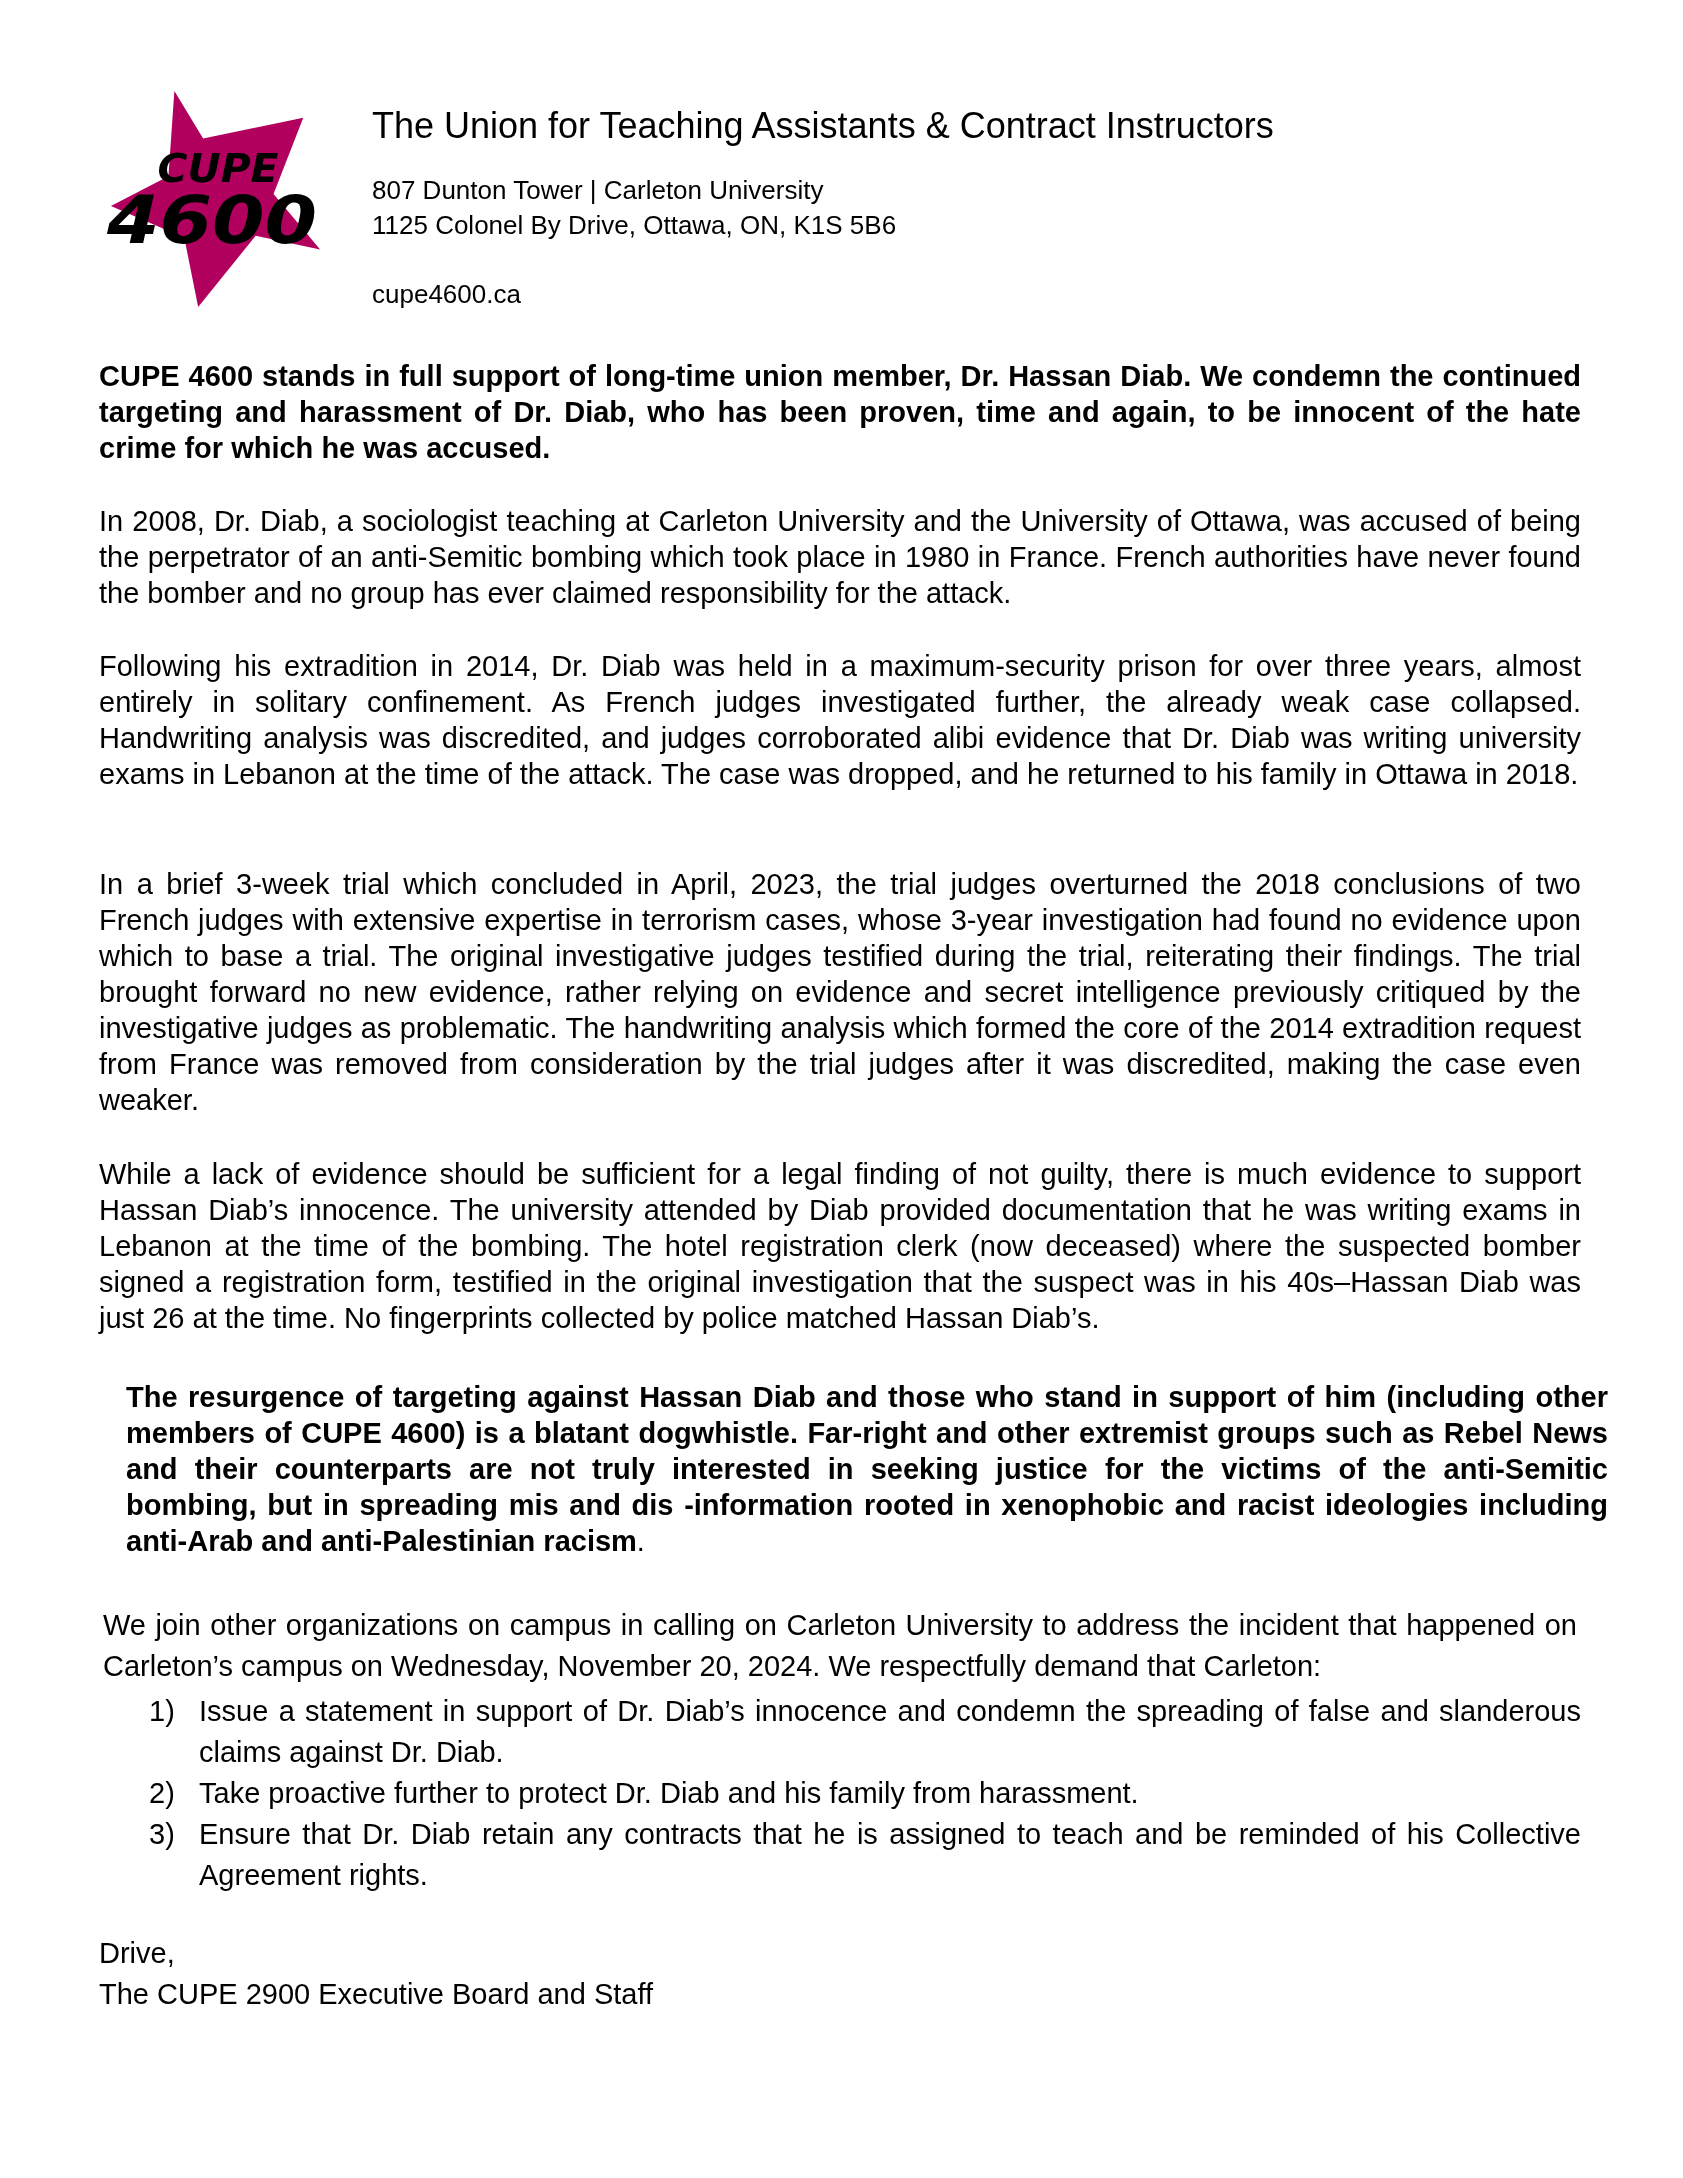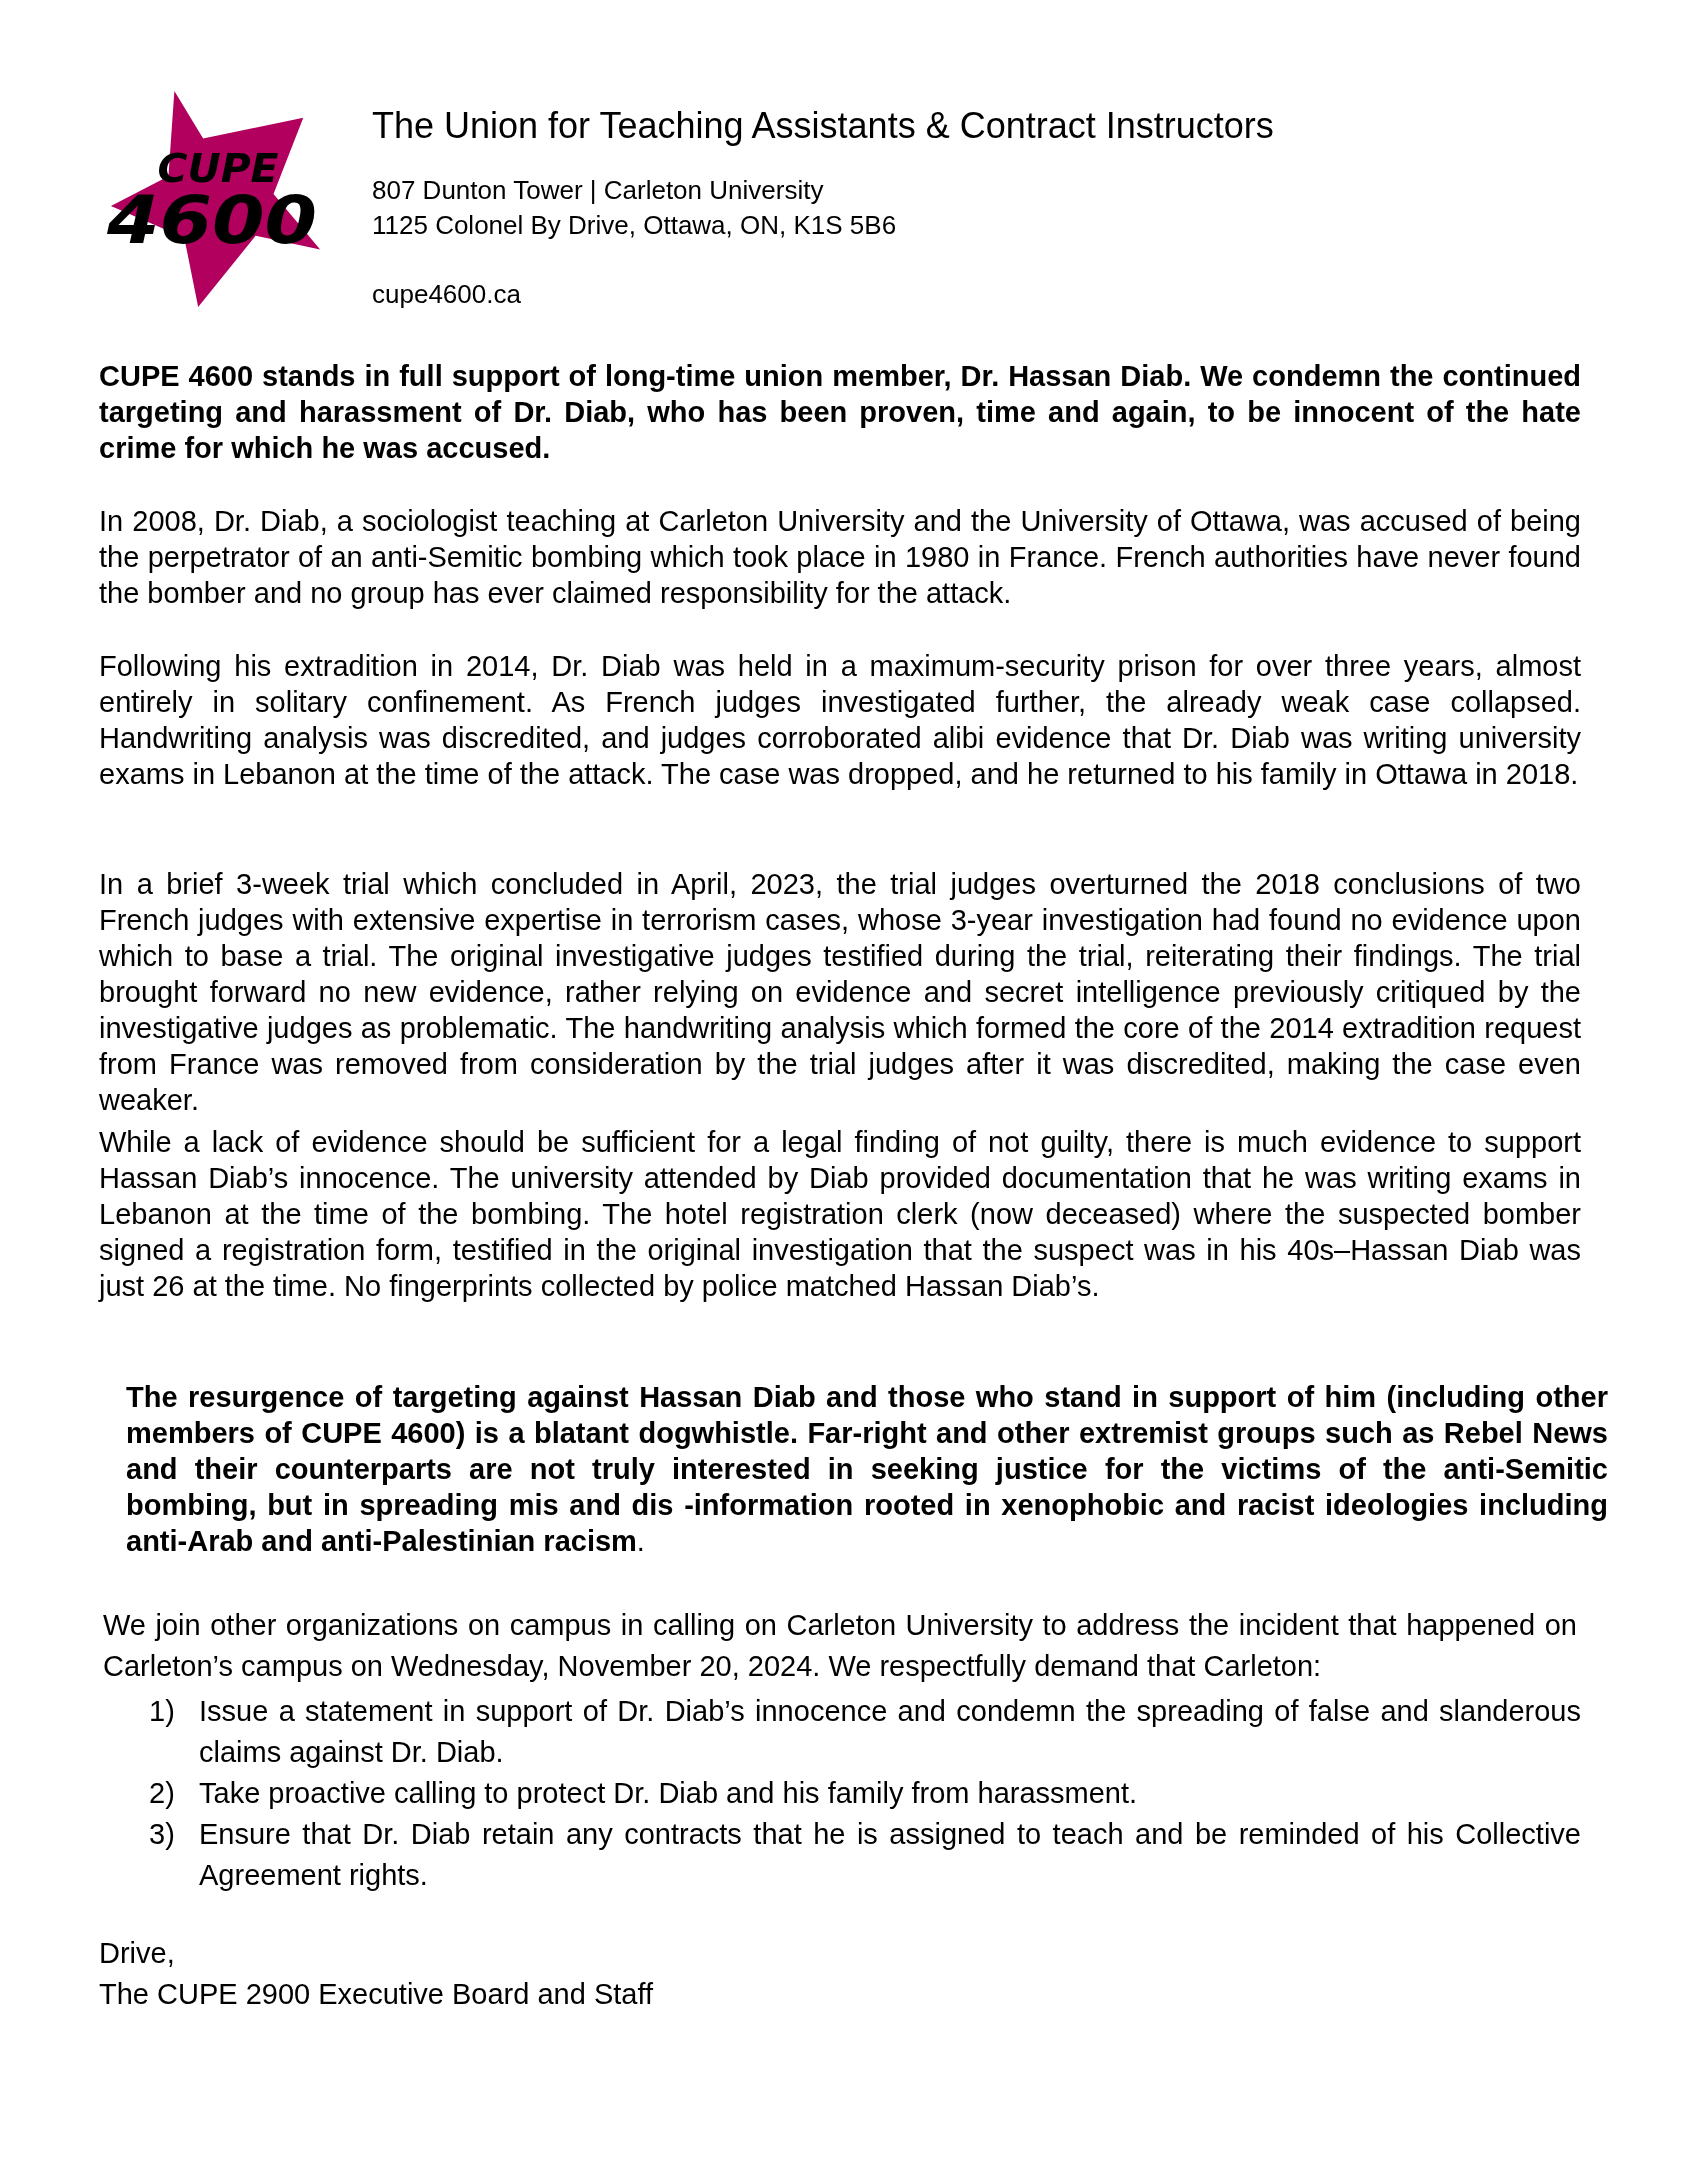--- a/index.html
+++ b/index.html
@@ -12,21 +12,21 @@
   .hdr-l1 { top: 175px; }
   .hdr-l2 { top: 210px; }
   .hdr-web { top: 279px; }
   .body-text { position: absolute; left: 99px; width: 1482px; font-size: 29px; line-height: 36px;
                text-align: justify; margin: 0; }
   .body-text.bold { font-weight: bold; }
   .p1 { top: 358px; }
   .p2 { top: 503px; }
   .p3 { top: 648px; }
   .p4 { top: 866px; }
-  .p5 { top: 1124px; }
+  .p5 { top: 1156px; }
   .p6 { top: 1379px; margin-left: 27px; }
   .tail { position: absolute; left: 99px; width: 1482px; top: 1601px; font-size: 29px; line-height: 41px; }
   .tail p { margin: 4px; text-align: justify; }
   .tail ol { list-style: none; margin: 0; padding: 0; }
   .tail li { position: relative; padding-left: 100px; text-align: justify; }
   .tail li .num { position: absolute; left: 50px; top: 0; }
   .sign { position: absolute; left: 99px; top: 1933px; font-size: 29px; line-height: 41px; }
   .sign div { white-space: nowrap; }
   .normal { font-weight: normal; }
 </style>
@@ -50,21 +50,21 @@
 <p class="body-text p2">In 2008, Dr. Diab, a sociologist teaching at Carleton University and the University of Ottawa, was accused of being the perpetrator of an anti-Semitic bombing which took place in 1980 in France. French authorities have never found the bomber and no group has ever claimed responsibility for the attack.</p>
 <p class="body-text p3">Following his extradition in 2014, Dr. Diab was held in a maximum-security prison for over three years, almost entirely in solitary confinement. As French judges investigated further, the already weak case collapsed. Handwriting analysis was discredited, and judges corroborated alibi evidence that Dr. Diab was writing university exams in Lebanon at the time of the attack. The case was dropped, and he returned to his family in Ottawa in 2018.</p>
 <p class="body-text p4">In a brief 3-week trial which concluded in April, 2023, the trial judges overturned the 2018 conclusions of two French judges with extensive expertise in terrorism cases, whose 3-year investigation had found no evidence upon which to base a trial. The original investigative judges testified during the trial, reiterating their findings. The trial brought forward no new evidence, rather relying on evidence and secret intelligence previously critiqued by the investigative judges as problematic. The handwriting analysis which formed the core of the 2014 extradition request from France was removed from consideration by the trial judges after it was discredited, making the case even weaker.</p>
 <p class="body-text p5">While a lack of evidence should be sufficient for a legal finding of not guilty, there is much evidence to support Hassan Diab’s innocence. The university attended by Diab provided documentation that he was writing exams in Lebanon at the time of the bombing. The hotel registration clerk (now deceased) where the suspected bomber signed a registration form, testified in the original investigation that the suspect was in his 40s–Hassan Diab was just 26 at the time. No fingerprints collected by police matched Hassan Diab’s.</p>
 <p class="body-text bold p6"><span>The resurgence of targeting against Hassan Diab and those who stand in support of him (including other members of CUPE 4600) is a blatant dogwhistle. Far-right and other extremist groups such as Rebel News and their counterparts are not truly interested in seeking justice for the victims of the anti-Semitic bombing, but in spreading mis and dis -information rooted in xenophobic and racist ideologies including anti-Arab and anti-Palestinian racism</span><span class="normal">.</span></p>
 
 <div class="tail">
   <p>We join other organizations on campus in calling on Carleton University to address the incident that happened on Carleton’s campus on Wednesday, November 20, 2024. We respectfully demand that Carleton:</p>
   <ol>
     <li><span class="num">1)</span><span>Issue a statement in support of Dr. Diab’s innocence and condemn the spreading of false and slanderous claims against Dr. Diab.</span></li>
-    <li><span class="num">2)</span><span>Take proactive calling to protect Dr. Diab and his family from harassment.</span></li>
+    <li><span class="num">2)</span><span>Take proactive further to protect Dr. Diab and his family from harassment.</span></li>
     <li><span class="num">3)</span><span>Ensure that Dr. Diab retain any contracts that he is assigned to teach and be reminded of his Collective Agreement rights.</span></li>
   </ol>
 </div>
 
 <div class="sign">
   <div>Drive,</div>
   <div>The CUPE 2900 Executive Board and Staff</div>
 </div>
 
 

